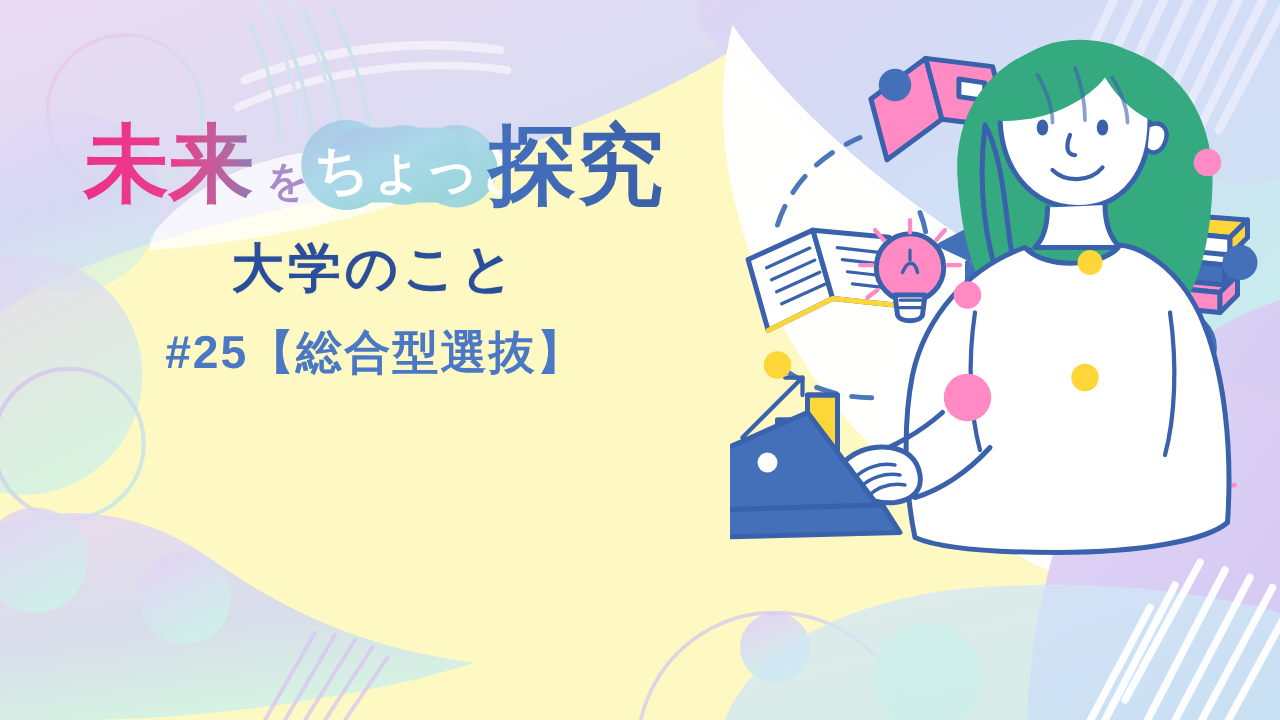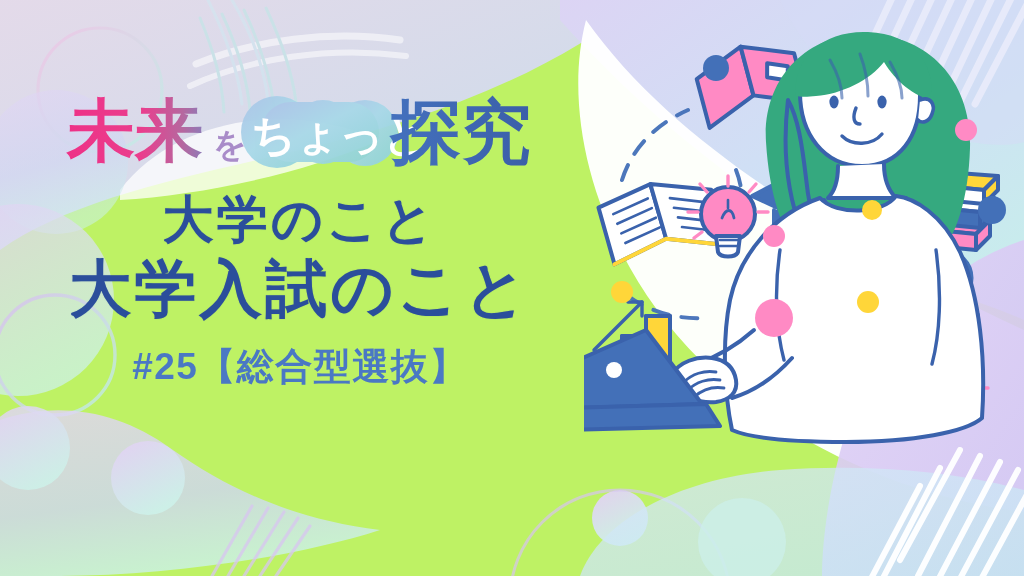--- a/index.html
+++ b/index.html
@@ -2,21 +2,21 @@
 <html lang="ja"><head>
 <meta charset="utf-8">
 <title>未来をちょっと探究</title>
 <style>
   html,body{margin:0;padding:0;}
   body{
     width:1024px;height:576px;overflow:hidden;
     font-family:"Liberation Sans","DejaVu Sans",sans-serif;
     background:#ffffff;
   }
-  .stage{position:relative;width:1024px;height:576px;overflow:hidden;background:#bef264;}
+  .stage{position:relative;width:1024px;height:576px;overflow:hidden;background:#fef9c3;}
 
   
   .bg{position:absolute;inset:0;overflow:hidden;}
   .bg svg{position:absolute;inset:0;width:1024px;height:576px;display:block;}
 
   
   .text-col{
     position:absolute;left:0;top:0;width:600px;height:576px;
     display:flex;flex-direction:column;align-items:center;justify-content:flex-start;
     padding-top:92px;box-sizing:border-box;z-index:6;
@@ -26,21 +26,21 @@
   .logo{position:relative;width:470px;height:82px;}
   .logo svg{position:absolute;left:0;top:0;}
 
   
   .headline{
     margin-top:16px;text-align:center;color:#2B4E9B;
     font-weight:700;line-height:1.18;letter-spacing:.055em;
     font-size:60px;
     text-shadow:0 0 1px rgba(43,78,155,.35);
   }
-  .headline .l1{display:block;font-size:51px;}
+  .headline .l1{display:block;font-size:42px;}
   .headline .l2{display:block;font-size:62px;margin-top:2px;}
 
   
   .subtitle{
     margin-top:14px;text-align:center;color:#4A78C4;
     font-weight:700;line-height:1.5;letter-spacing:.04em;
     font-size:37px;
   }
   .subtitle .s1{display:block;}
   .subtitle .s2{display:block;margin-top:4px;}
@@ -222,21 +222,20 @@
         <text x="148" y="64" font-family="'DejaVu Sans','Liberation Sans',sans-serif" font-size="33" font-weight="700" fill="#A98CC9">を</text>
 
         <text x="186" y="58" font-family="'DejaVu Sans','Liberation Sans',sans-serif" font-size="44" font-weight="700" fill="#FFFFFF" letter-spacing="-1">ちょっと</text>
 
         <text x="326" y="64" font-family="'DejaVu Sans','Liberation Sans',sans-serif" font-size="70" font-weight="700" fill="url(#gTankyu)">探究</text>
       </svg>
     </div>
 
     <div class="headline">
       <span class="l1">大学のこと</span>
-      <span class="l2">大学入試のこと</span>
     </div>
 
     <div class="subtitle">
       <span class="s1">#25【総合型選抜】</span>
     </div>
   </div>
 
   <div class="art">
     <svg width="440" height="576" viewBox="0 0 440 576" xmlns="http://www.w3.org/2000/svg">
       <g fill="none" stroke="#3A62AC" stroke-width="4" stroke-linecap="round" stroke-linejoin="round">

